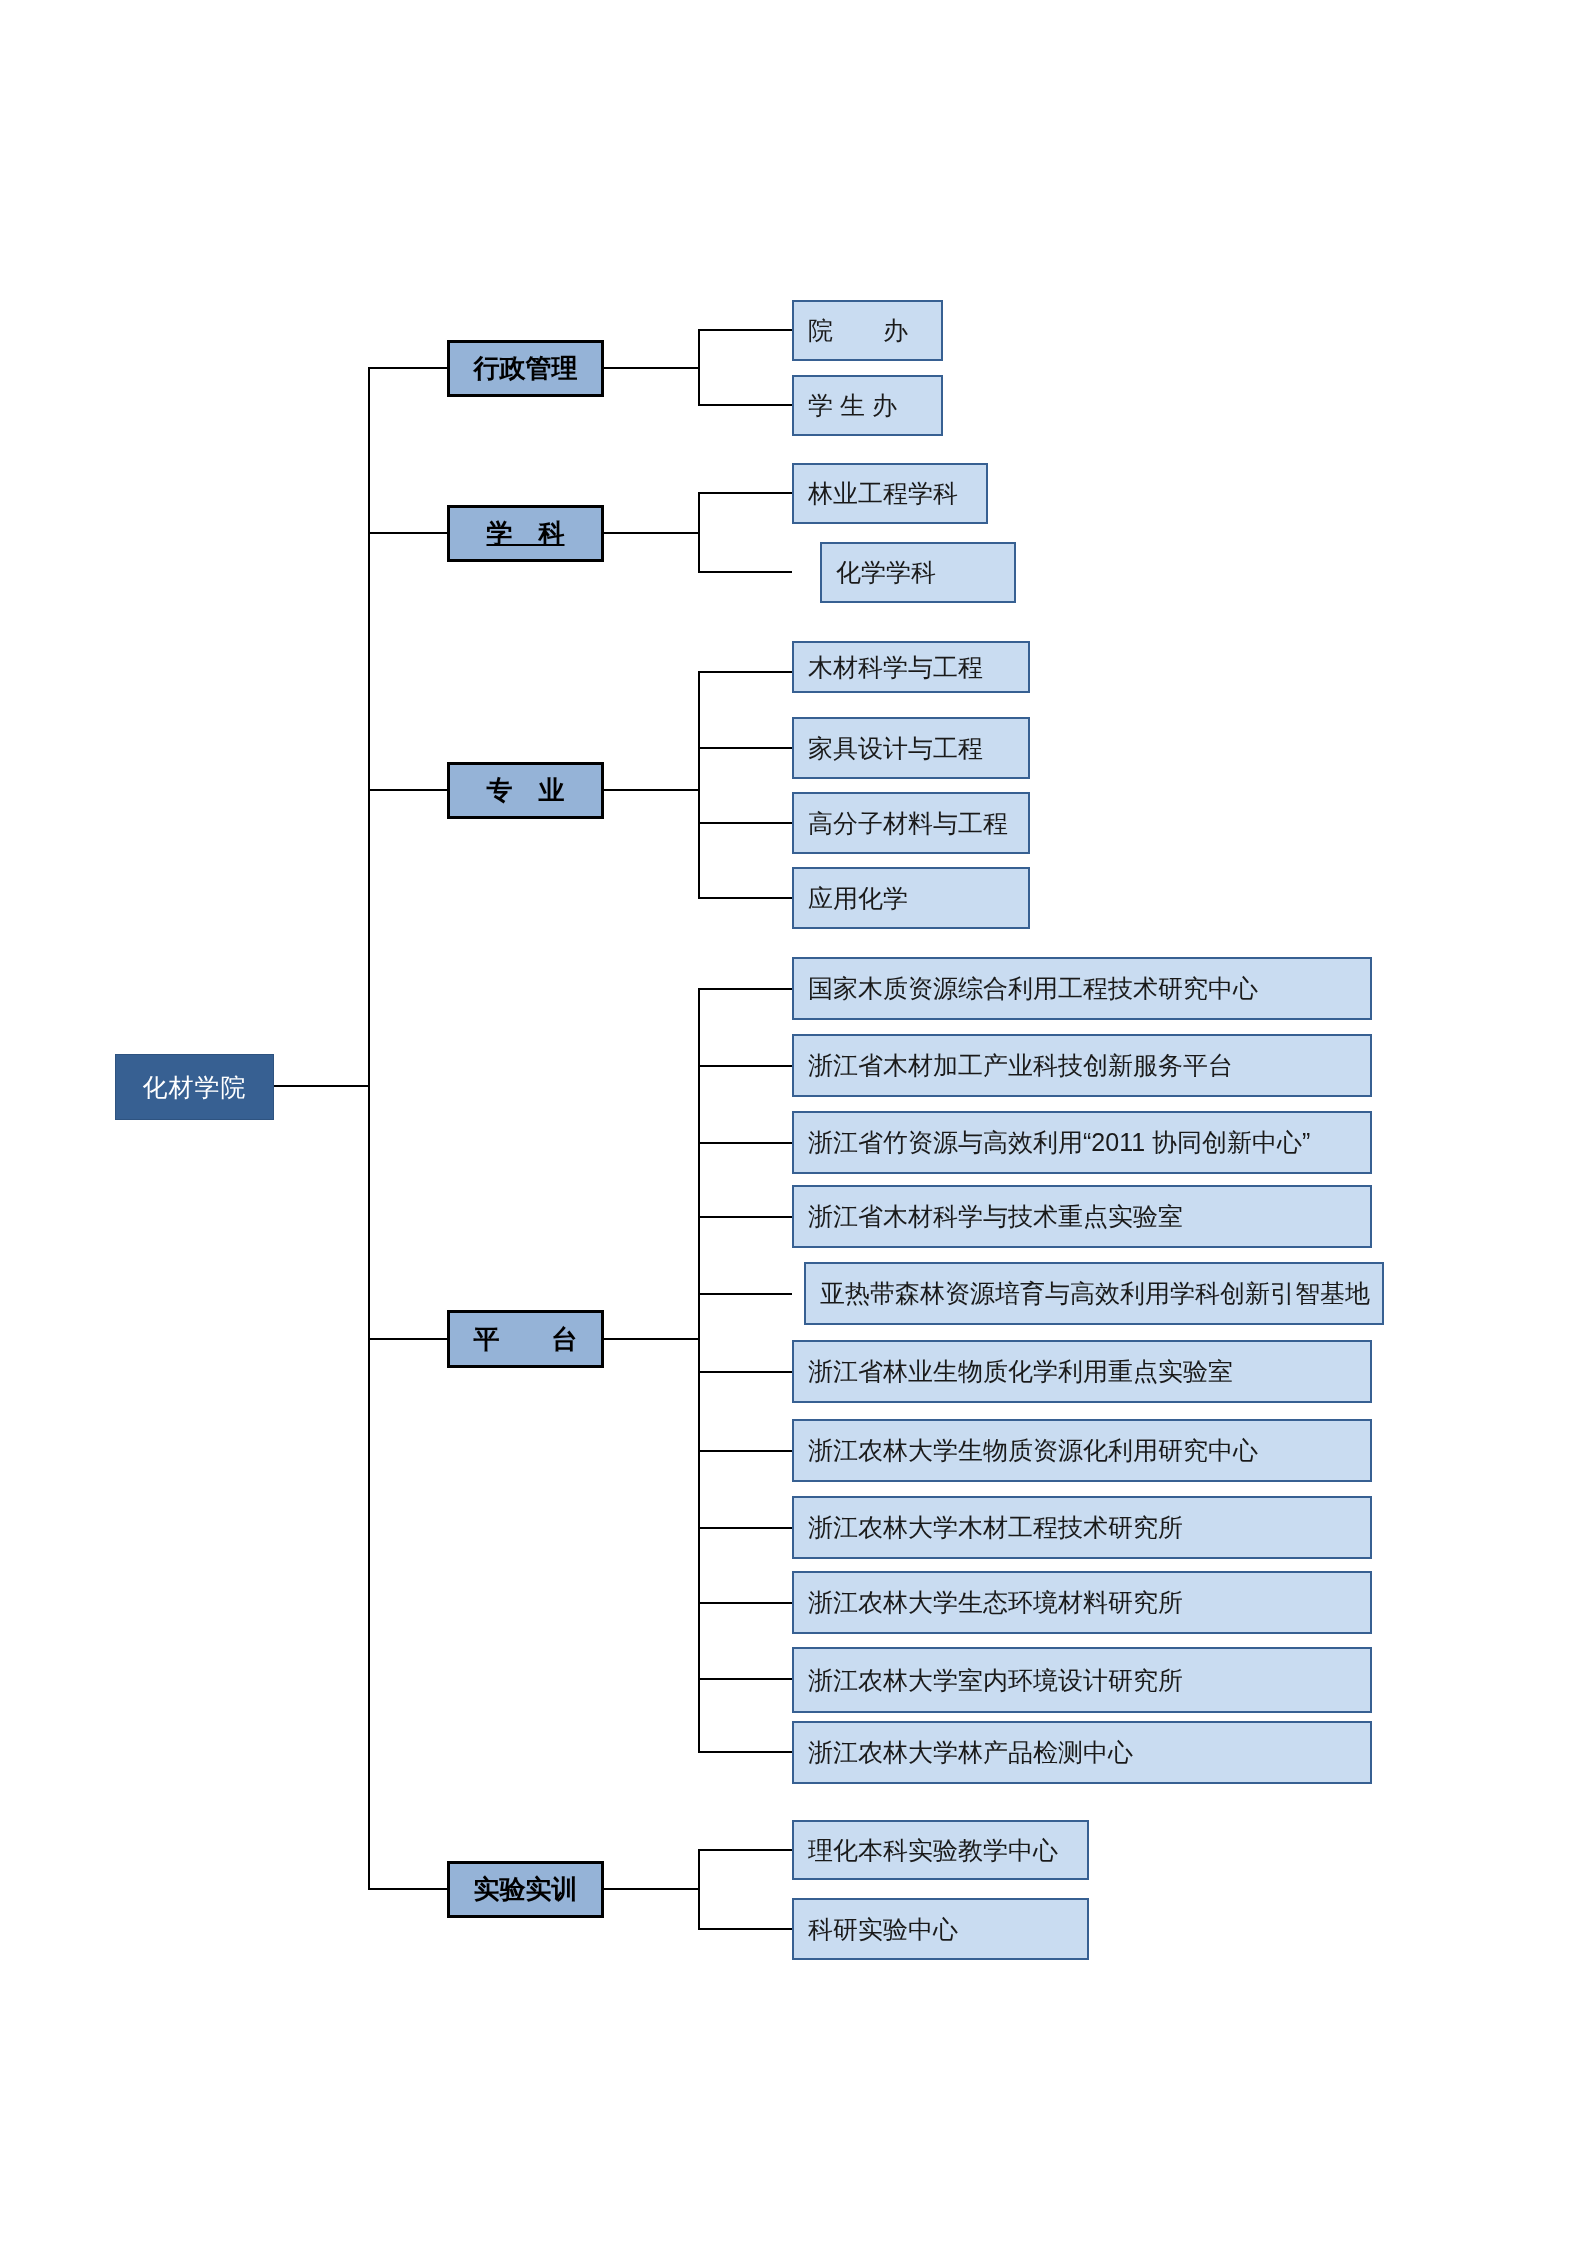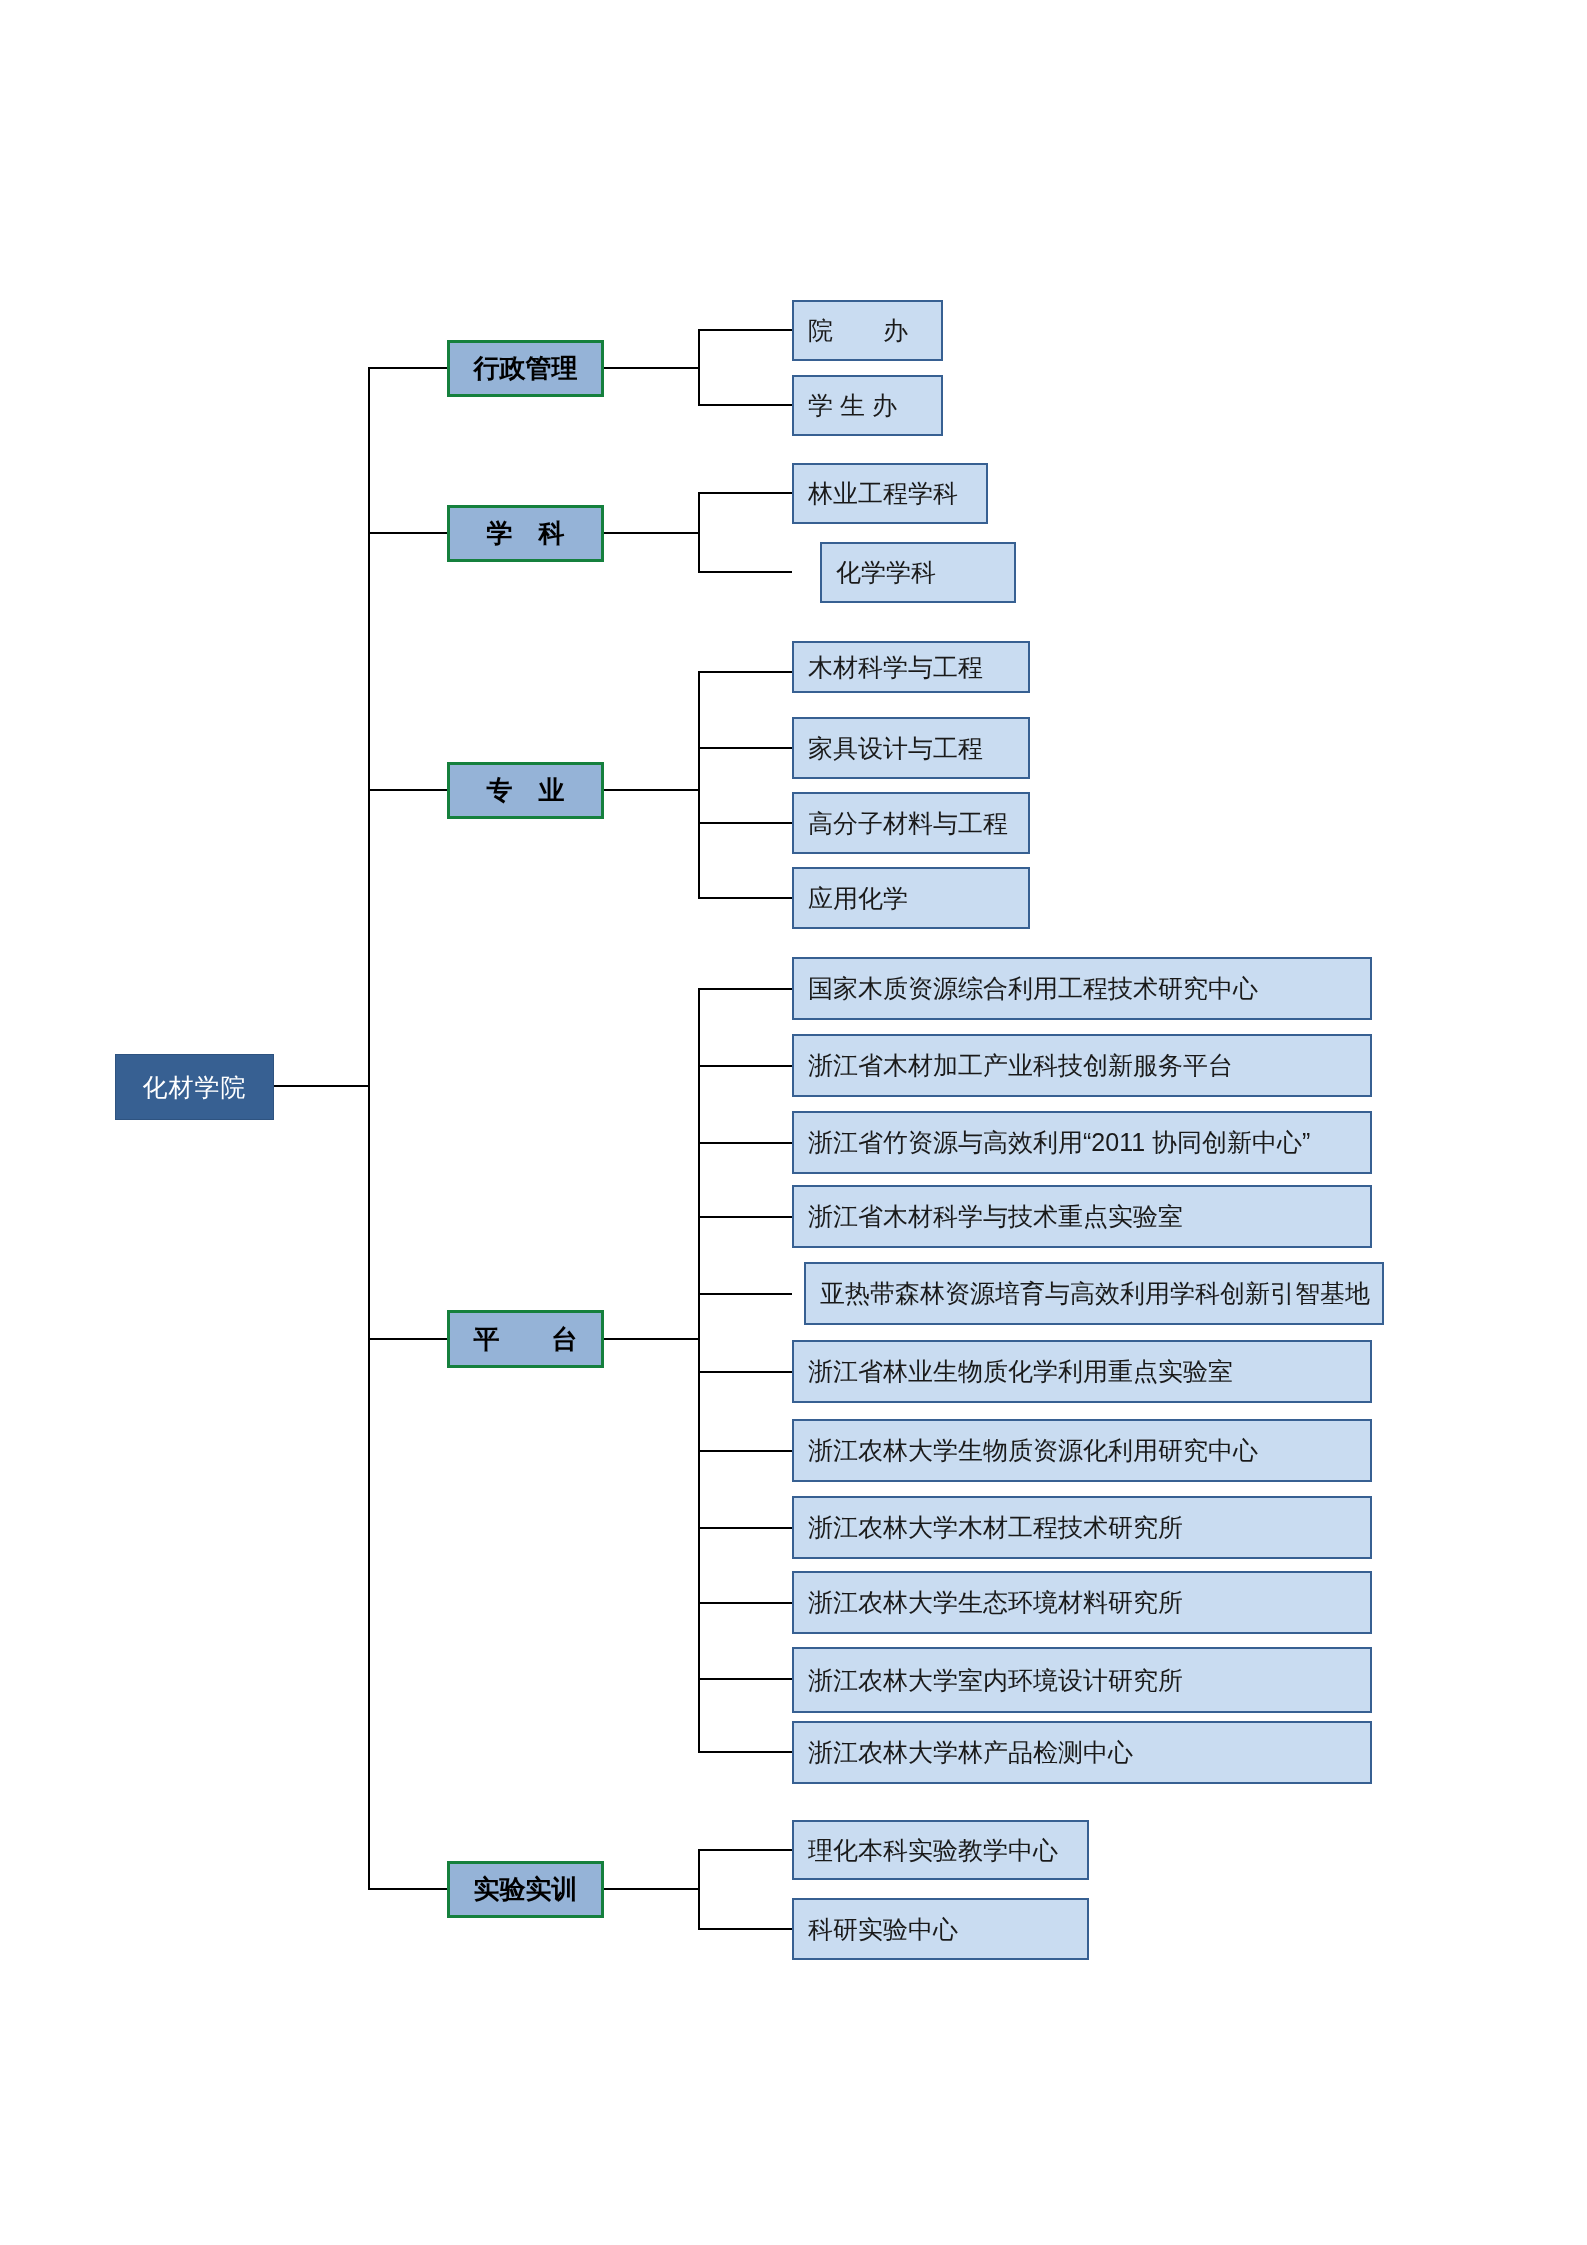--- a/index.html
+++ b/index.html
@@ -9,21 +9,21 @@
     background:#ffffff;
     font-family:"Liberation Sans","DejaVu Sans",sans-serif;
     overflow:hidden;
   }
   .node{position:absolute;box-sizing:border-box;display:flex;align-items:center;}
   .root{
     background:#376092;border:1px solid #2e5380;color:#ffffff;
     justify-content:center;font-size:25px;letter-spacing:1px;
   }
   .cat{
-    background:#95b3d7;border:3px solid #15803d;color:#000000;
+    background:#95b3d7;border:3px solid #000000;color:#000000;
     justify-content:center;font-weight:bold;font-size:26px;
   }
   .leaf{
     background:#c9dcf1;border:2px solid #376092;color:#1a1a1a;
     justify-content:flex-start;font-size:25px;
     padding-left:14px;padding-right:16px;white-space:nowrap;
   }
   .hline,.vline{position:absolute;background:#000000;}
   .hline{height:2px;}
   .vline{width:2px;}
@@ -77,21 +77,21 @@
   <div class="hline" style="left:698px;top:1602px;width:94px;"></div>
   <div class="hline" style="left:698px;top:1678px;width:94px;"></div>
   <div class="hline" style="left:698px;top:1751px;width:94px;"></div>
 
   <div class="hline" style="left:698px;top:1849px;width:94px;"></div>
   <div class="hline" style="left:698px;top:1928px;width:94px;"></div>
 
   <div class="node root" style="left:115px;top:1054px;width:159px;height:66px;">化材学院</div>
 
   <div class="node cat" style="left:447px;top:340px;width:157px;height:57px;">行政管理</div>
-  <div class="node cat" style="left:447px;top:505px;width:157px;height:57px;">学　科</div>
+  <div class="node cat" style="left:447px;top:505px;width:157px;height:57px;text-decoration:underline;">学　科</div>
   <div class="node cat" style="left:447px;top:762px;width:157px;height:57px;">专　业</div>
   <div class="node cat" style="left:447px;top:1310px;width:157px;height:58px;">平　　台</div>
   <div class="node cat" style="left:447px;top:1861px;width:157px;height:57px;">实验实训</div>
 
   <div class="node leaf" style="left:792px;top:300px;width:151px;height:61px;">院　　办</div>
   <div class="node leaf" style="left:792px;top:375px;width:151px;height:61px;">学 生 办</div>
 
   <div class="node leaf" style="left:792px;top:463px;width:196px;height:61px;">林业工程学科</div>
   <div class="node leaf" style="left:792px;top:542px;width:196px;height:61px;margin-left:28px;">化学学科</div>
 

